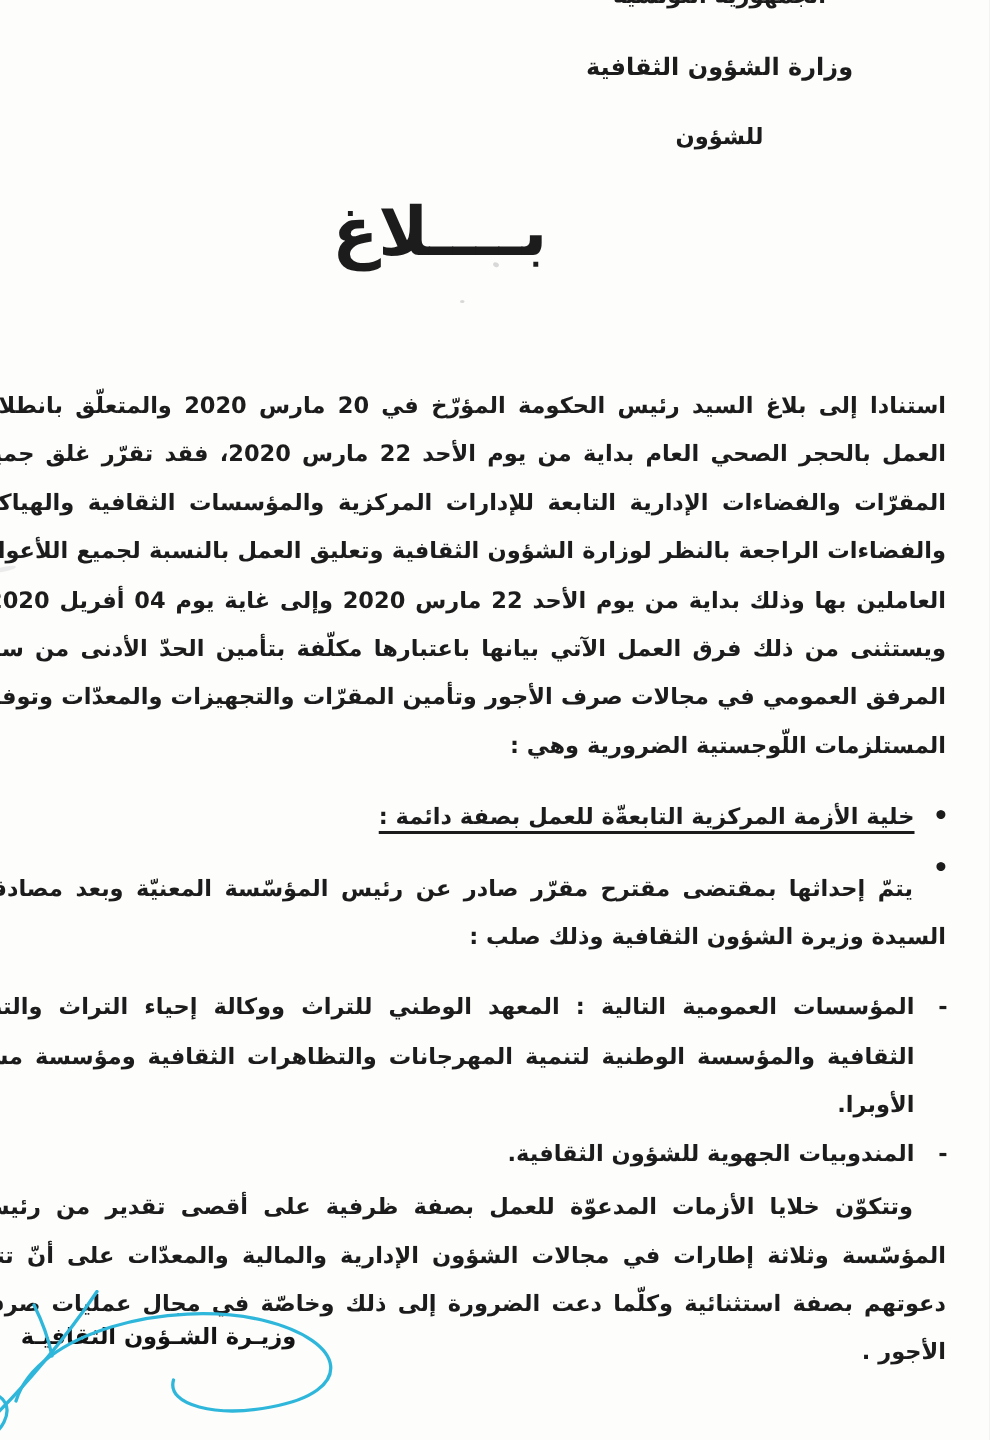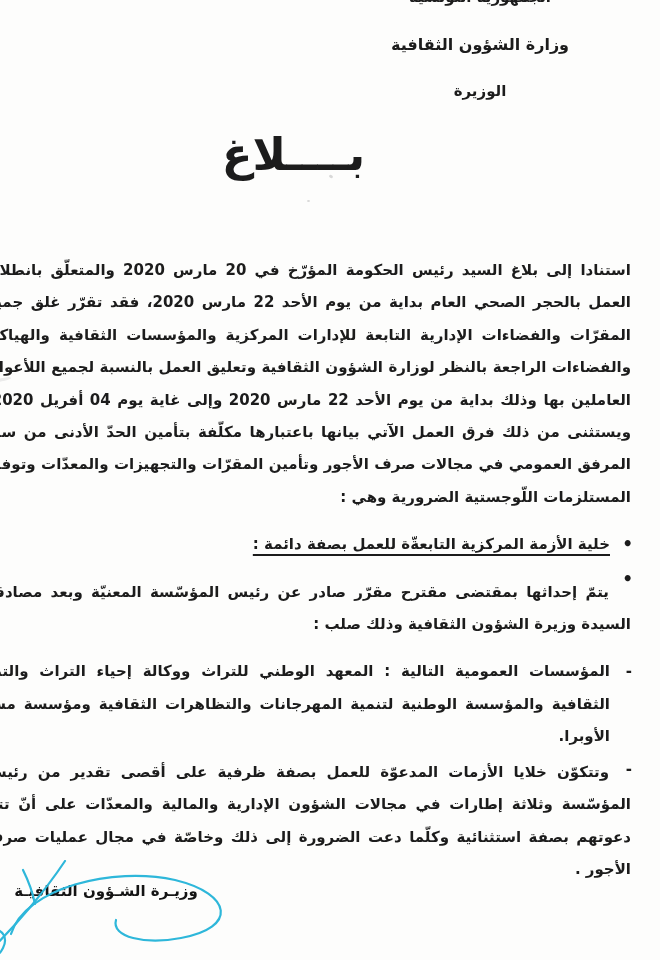--- a/index.html
+++ b/index.html
@@ -103,21 +103,21 @@
   .speck.s3{left:38px;top:378px;width:16px;height:3px;opacity:.25;border-radius:40%;transform:rotate(-12deg);}
 </style>
 </head>
 <body>
 
 <div class="page">
 
   <div class="letterhead">
     <div class="lh-line1">الجمهورية التونسية</div>
     <div class="lh-line2">وزارة الشؤون الثقافية</div>
-    <div class="lh-line3">الوزيرة</div>
+    <div class="lh-line3">للشؤون</div>
   </div>
 
   <h1 class="doc-title">بــــلاغ</h1>
 
   <div class="doc-body">
 
     <p class="para">استنادا إلى بلاغ السيد رئيس الحكومة المؤرّخ في 20 مارس 2020 والمتعلّق بانطلاق العمل بالحجر الصحي العام بداية من يوم الأحد 22 مارس 2020، فقد تقرّر غلق جميع المقرّات والفضاءات الإدارية التابعة للإدارات المركزية والمؤسسات الثقافية والهياكل والفضاءات الراجعة بالنظر لوزارة الشؤون الثقافية وتعليق العمل بالنسبة لجميع اللأعوان العاملين بها وذلك بداية من يوم الأحد 22 مارس 2020 وإلى غاية يوم 04 أفريل 2020، ويستثنى من ذلك فرق العمل الآتي بيانها باعتبارها مكلّفة بتأمين الحدّ الأدنى من سير المرفق العمومي في مجالات صرف الأجور وتأمين المقرّات والتجهيزات والمعدّات وتوفير المستلزمات اللّوجستية الضرورية وهي :</p>
 
     <div class="bullet-head">
       <span class="marker">•</span>
@@ -128,20 +128,21 @@
       <span class="marker">•</span>
     </div>
     <p class="para indent">يتمّ إحداثها بمقتضى مقترح مقرّر صادر عن رئيس المؤسّسة المعنيّة وبعد مصادقة السيدة وزيرة الشؤون الثقافية وذلك صلب :</p>
 
     <div class="dash-item">
       <span class="marker">-</span>
       <span>المؤسسات العمومية التالية : المعهد الوطني للتراث ووكالة إحياء التراث والتنمية الثقافية والمؤسسة الوطنية لتنمية المهرجانات والتظاهرات الثقافية ومؤسسة مسرح الأوبرا.</span>
     </div>
     <div class="dash-item">
       <span class="marker">-</span>
+      <span>المندوبيات الجهوية للشؤون الثقافية.</span>
     </div>
 
     <p class="para indent final-para">وتتكوّن خلايا الأزمات المدعوّة للعمل بصفة ظرفية على أقصى تقدير من رئيس المؤسّسة وثلاثة إطارات في مجالات الشؤون الإدارية والمالية والمعدّات على أنّ تتمّ دعوتهم بصفة استثنائية وكلّما دعت الضرورة إلى ذلك  وخاصّة في مجال عمليات صرف الأجور .</p>
   </div>
 
   <div class="signature-block">
     <div class="sig-title">وزيـرة الشـؤون الثقافيـة</div>
     <svg class="sig-svg" viewBox="0 0 286 100" width="286" height="100" fill="none" stroke="#2eb7da" stroke-width="2.2" stroke-linecap="round">
       <path d="M 48 74 C 62 28, 150 6, 212 20 C 270 34, 274 68, 218 78 C 182 85, 148 77, 153 60"></path>
       <path d="M 102 1 C 84 28, 52 68, 20 97"></path>

